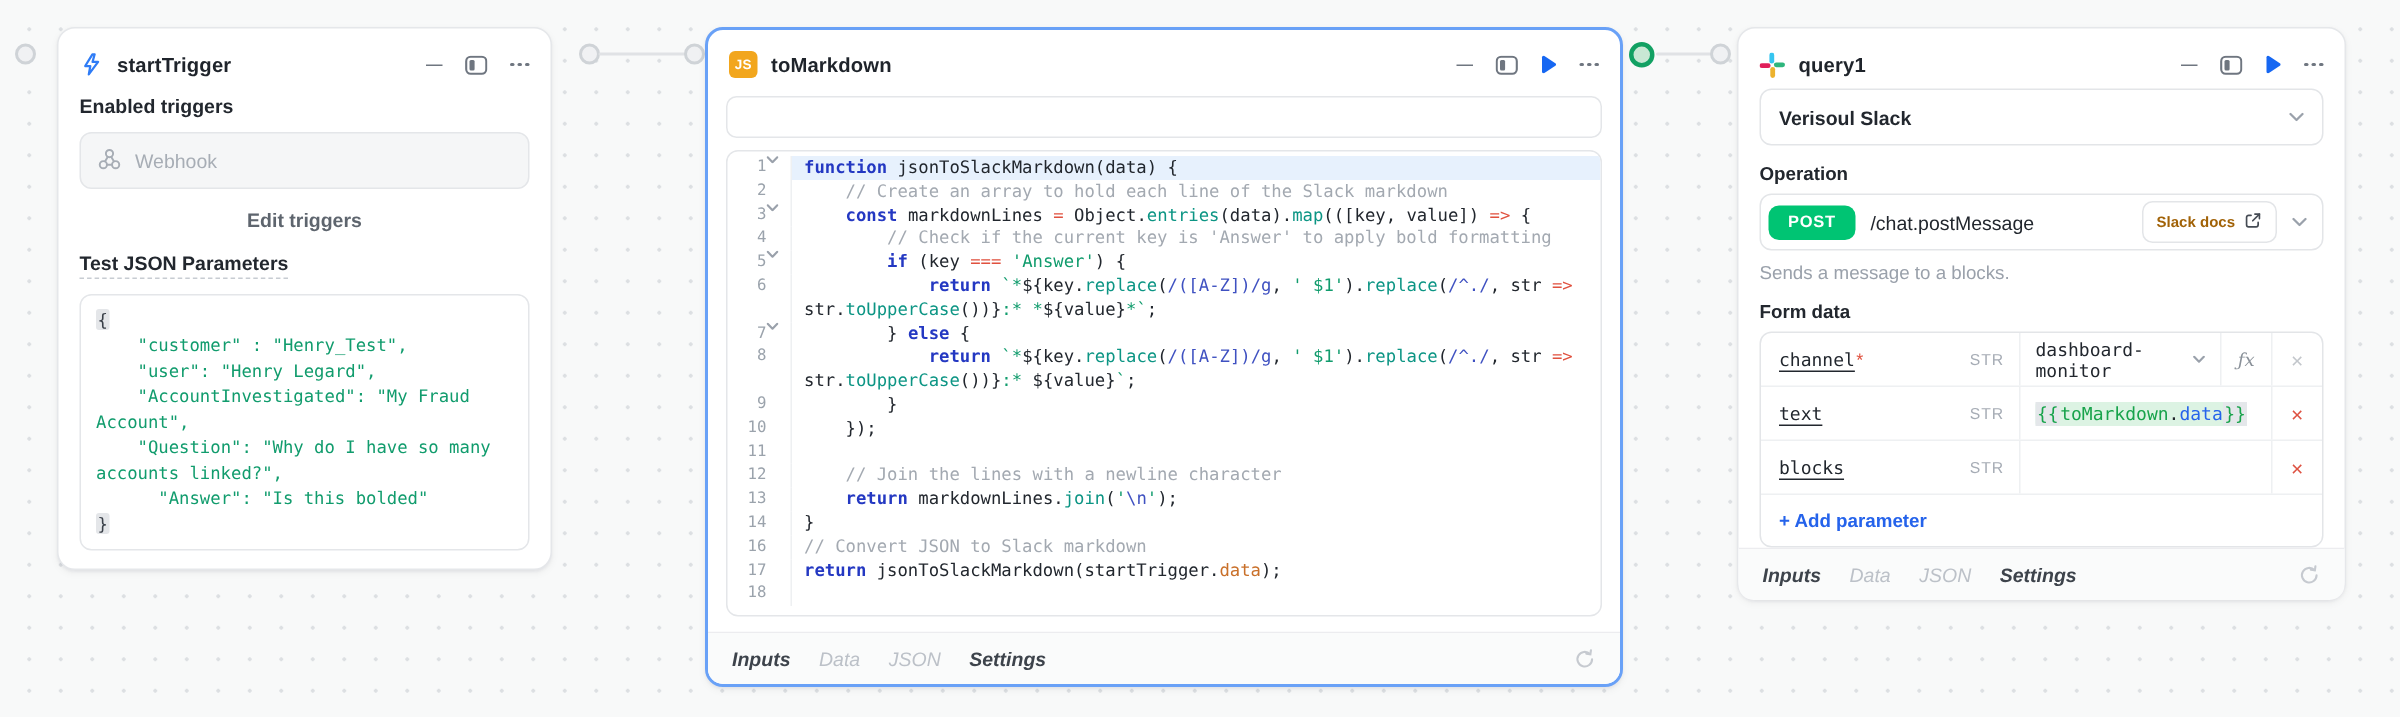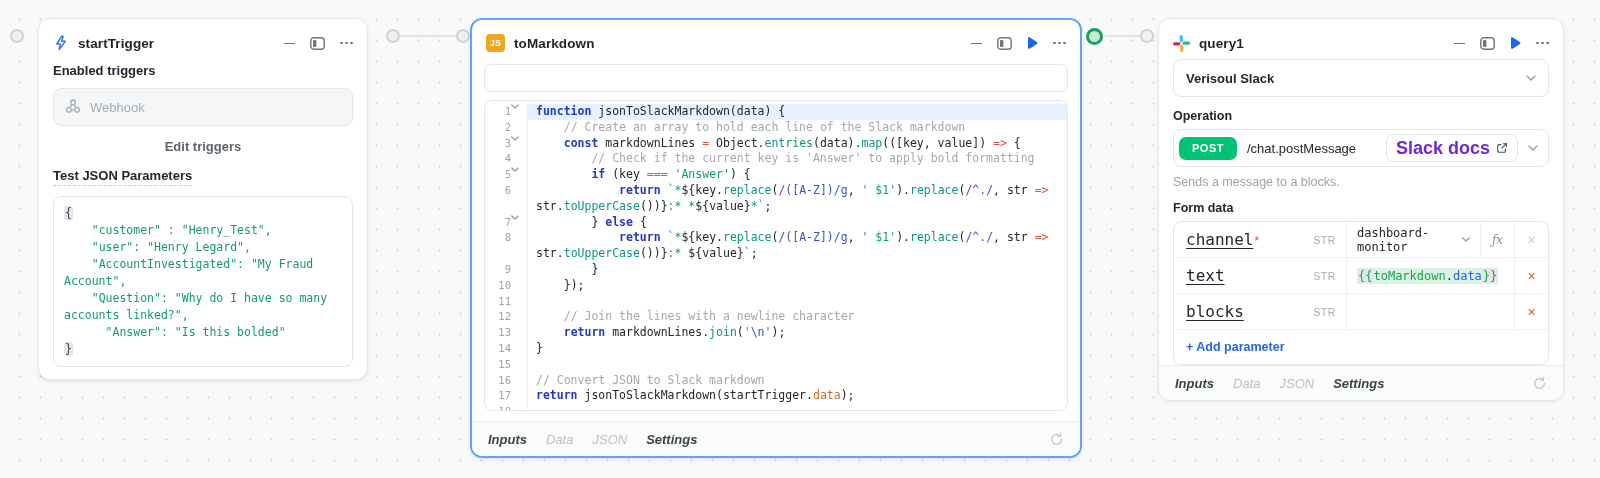--- a/index.html
+++ b/index.html
@@ -79,26 +79,26 @@
   .select-box span{font-size:13px;font-weight:600;color:#22272e;}
   .select-box .chev{margin-left:auto;}
   .mini-label{font-size:12.5px;font-weight:700;color:#22272e;margin:0 0 6px;}
   .op-box{height:36px;border:1px solid #e3e5e8;border-radius:8px;display:flex;align-items:center;
     padding:0 10px 0 5px;gap:10px;}
   .post-badge{background:#00c473;color:#fff;font-size:11px;font-weight:700;letter-spacing:.5px;
     border-radius:7px;padding:6px 13px;line-height:1;}
   .endpoint{font-size:13px;color:#22272e;font-weight:500;}
   .docs-btn{margin-left:auto;height:26px;border:1px solid #e3e5e8;border-radius:7px;display:inline-flex;
     align-items:center;gap:6px;padding:0 9px;cursor:pointer;background:#fff;}
-  .docs-btn span{font-size:18px;font-weight:600;color:#6d28d9;}
+  .docs-btn span{font-size:10px;font-weight:600;color:#a16207;}
   .op-desc{font-size:12.5px;color:#9aa1ab;margin:8px 0 12px;}
   .form-table{border:1px solid #e3e5e8;border-radius:8px;overflow:hidden;background:#fff;}
   .form-row{display:flex;align-items:stretch;height:35px;border-bottom:1px solid #eef0f2;}
   .cell-key{width:150px;flex:none;display:flex;align-items:center;justify-content:space-between;padding:0 10px 0 12px;}
-  .key-text{font-family:"DejaVu Sans Mono",monospace;font-size:16px;color:#22272e;
+  .key-text{font-family:"DejaVu Sans Mono",monospace;font-size:12px;color:#22272e;
     text-decoration:underline;text-decoration-thickness:1px;text-underline-offset:3px;cursor:pointer;}
   .req{color:#e0513f;font-size:12px;margin-left:1px;}
   .type-badge{font-size:10.5px;color:#a6acb5;letter-spacing:.6px;font-weight:500;}
   .cell-value{flex:1;border-left:1px solid #eef0f2;display:flex;align-items:center;padding:0 10px;
     font-family:"DejaVu Sans Mono",monospace;font-size:12px;color:#22272e;cursor:text;}
   .cell-value .chev{margin-left:auto;}
   .cell-fx{width:33px;flex:none;border-left:1px solid #eef0f2;display:flex;align-items:center;justify-content:center;
     font-family:"DejaVu Serif",serif;font-style:italic;font-size:12px;color:#8a9199;cursor:pointer;}
   .cell-x{width:33px;flex:none;border-left:1px solid #eef0f2;display:flex;align-items:center;justify-content:center;
     font-size:14px;cursor:pointer;}
@@ -322,27 +322,20 @@
           </div>
           <div class="code-row">
             <div class="code-gutter">
               <span class="ln">14</span>
               <span class="fold"></span>
             </div>
             <div class="code-text"><span class="tk-df">}</span></div>
           </div>
           <div class="code-row">
             <div class="code-gutter">
-              <span class="ln">15</span>
-              <span class="fold"></span>
-            </div>
-            <div class="code-text"></div>
-          </div>
-          <div class="code-row">
-            <div class="code-gutter">
               <span class="ln">16</span>
               <span class="fold"></span>
             </div>
             <div class="code-text"><span class="tk-cm">// Convert JSON to Slack markdown</span></div>
           </div>
           <div class="code-row">
             <div class="code-gutter">
               <span class="ln">17</span>
               <span class="fold"></span>
             </div>

